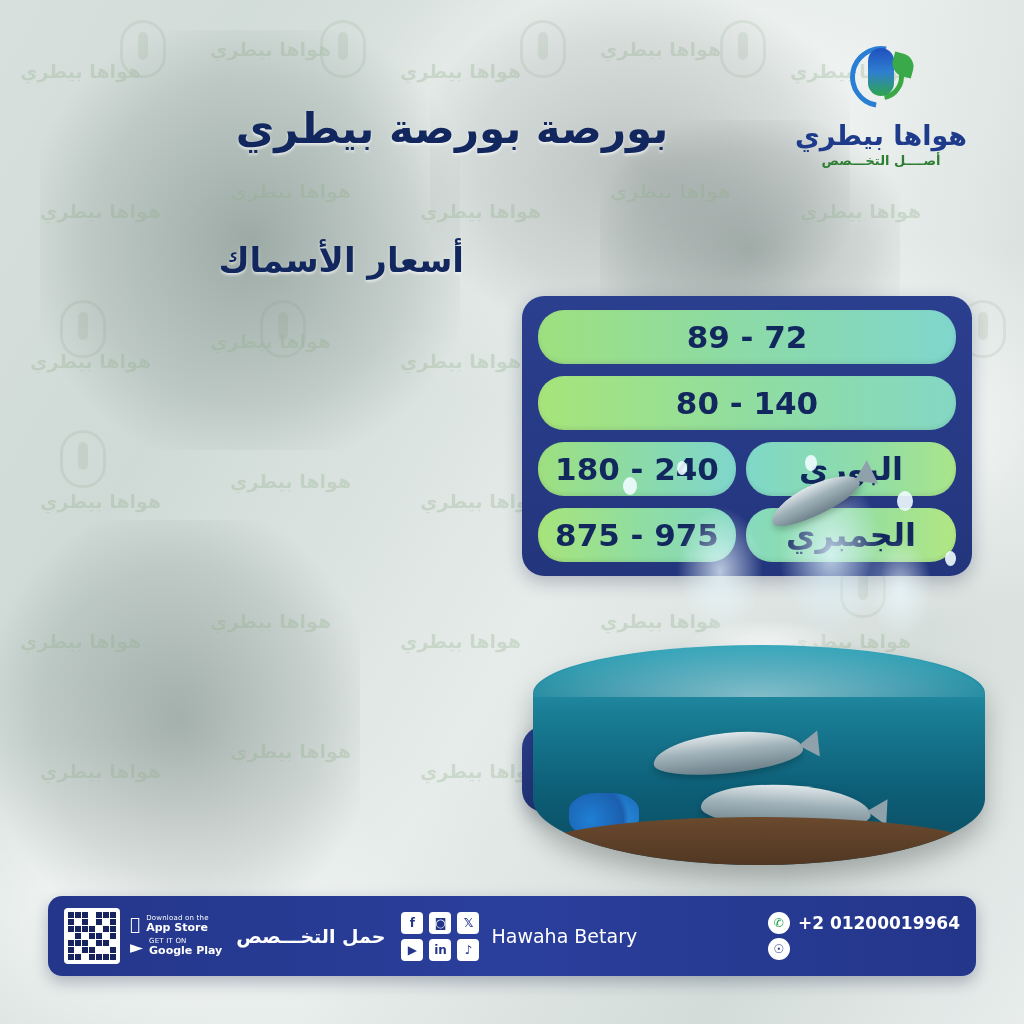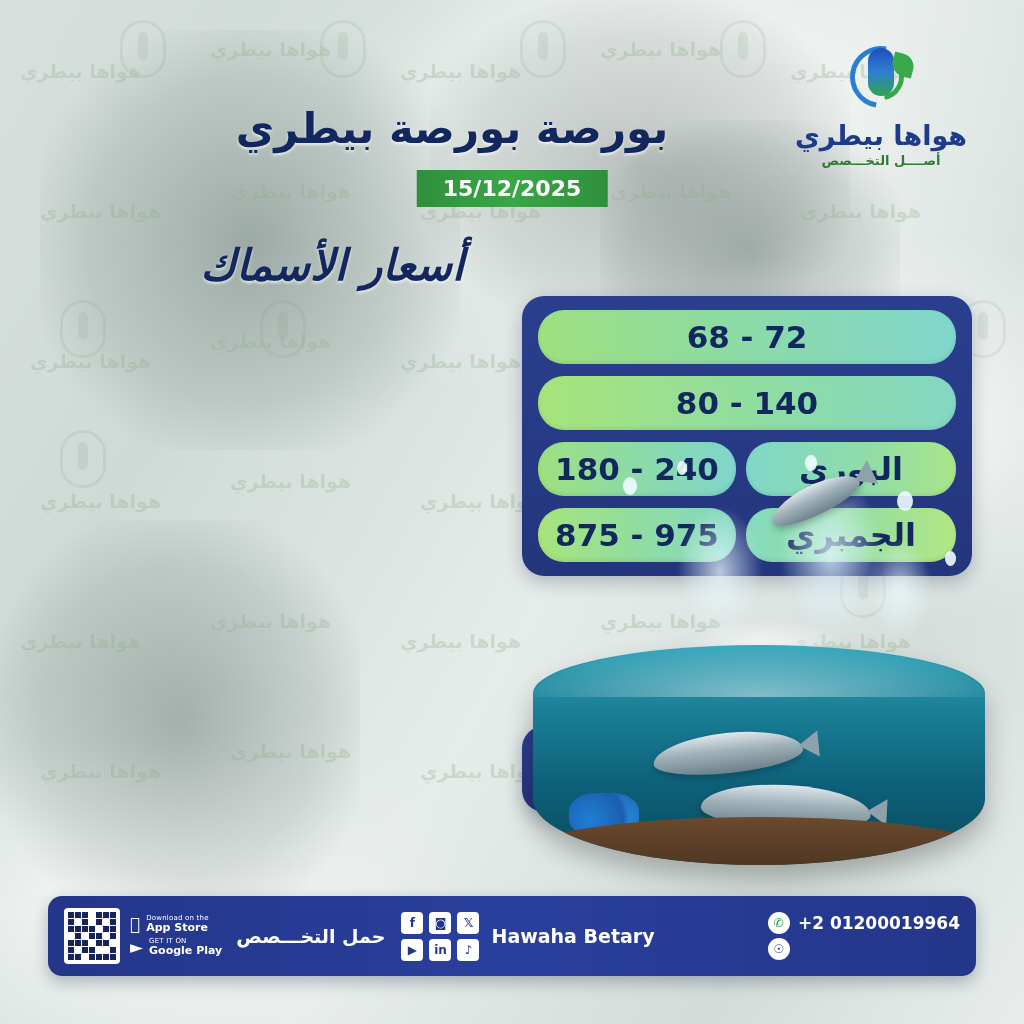--- a/index.html
+++ b/index.html
@@ -100,23 +100,22 @@
     position: absolute; top: 170px; left: 50%; transform: translateX(-50%);
     margin-right: -65px;
     background: linear-gradient(90deg, #2f8f3c 0%, #3aa647 50%, #2f8f3c 100%);
     color: #ffffff; font-weight: 700; font-size: 22px;
     padding: 6px 26px; direction: ltr;
   }
 
   
   .sec-title {
     position: absolute;
-    font-size: 43px; font-weight: 700; color: #12275e;
+    font-size: 34px; font-weight: 700; color: #12275e;
     text-shadow: 0 2px 3px rgba(255,255,255,0.65);
-    font-style: italic;
   }
   #fish-title { right: 560px; top: 240px; }
   #feed-title { right: 540px; top: 672px; }
 
   
   .card {
     position: absolute;
     border-radius: 22px;
     background: linear-gradient(180deg, #2b3f8f 0%, #23357c 100%);
     box-shadow: 0 6px 18px rgba(10,20,60,0.25);
@@ -246,21 +245,21 @@
   .app-cta {
     margin-left: 14px; color: #fff; font-size: 19px; font-weight: 700; direction: rtl;
   }
   .socials { margin-left: 16px; display: flex; flex-direction: column; gap: 5px; }
   .srow { display: flex; gap: 6px; }
   .sicon {
     width: 22px; height: 22px; background: #ffffff; border-radius: 4px;
     display: flex; align-items: center; justify-content: center;
     color: #24368a; font-size: 12px; font-weight: 700;
   }
-  .handle { margin-left: 12px; color: #ffffff; font-size: 19px; font-weight: 700; text-align: right; }
+  .handle { margin-left: 12px; color: #ffffff; font-size: 19px; font-weight: 400; text-align: right; }
   .contact { margin-left: auto; color: #ffffff; display: flex; flex-direction: column; gap: 4px; align-items: flex-start; }
   .contact .line { display: flex; align-items: center; gap: 8px; font-size: 17px; font-weight: 700; }
   .contact .badge {
     width: 22px; height: 22px; border-radius: 50%; background: #ffffff; color: #1f9c4a;
     display: flex; align-items: center; justify-content: center; font-size: 12px; font-weight: 700;
   }
   .contact .badge.globe { color: #24368a; }
 </style>
 </head>
 <body>
@@ -322,27 +321,26 @@
       <div class="cap"></div>
       <div class="leaf"></div>
     </div>
     <div class="brand-name">هواها بيطري</div>
     <div class="brand-tag">أصــــل التخـــصص</div>
   </div>
 
   <div class="title">
     <span class="title-inner">بورصة بورصة بيطري</span>
   </div>
-  <div class="date-chip">15/12/2025</div>
 
   <div class="sec-title" id="fish-title">أسعار الأسماك</div>
 
   <div class="card" id="fish-card">
     <div class="row">
-      <div class="pill pill-value">68 - 72</div>
+      <div class="pill pill-value">89 - 72</div>
     </div>
     <div class="row">
       <div class="pill pill-value">80 - 140</div>
     </div>
     <div class="row">
       <div class="pill pill-name">البوري</div>
       <div class="pill pill-value">180 - 240</div>
     </div>
     <div class="row">
       <div class="pill pill-name">الجمبري</div>

